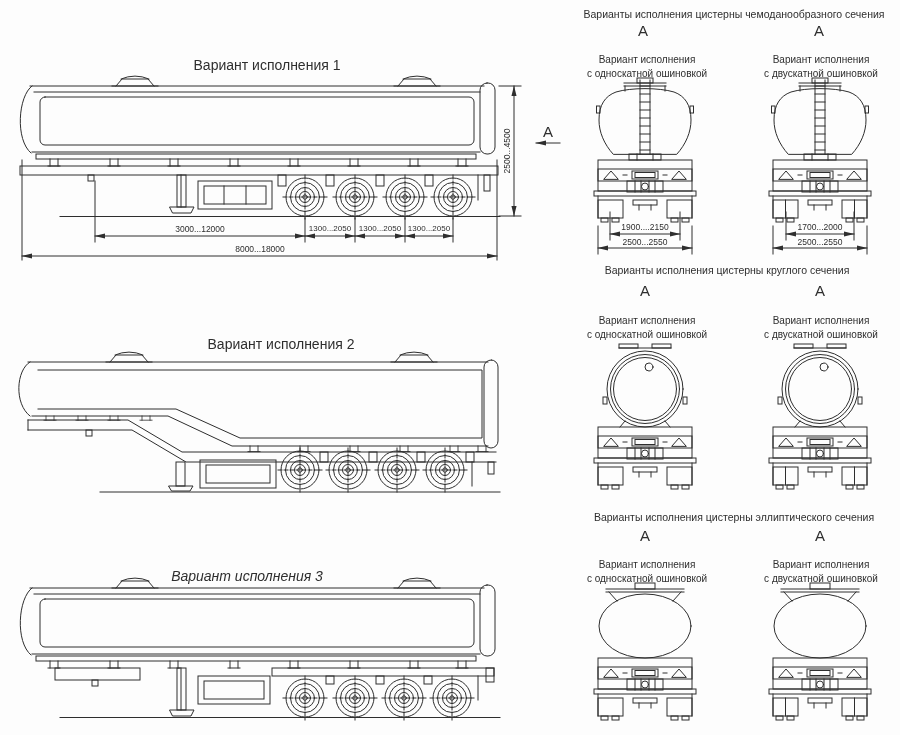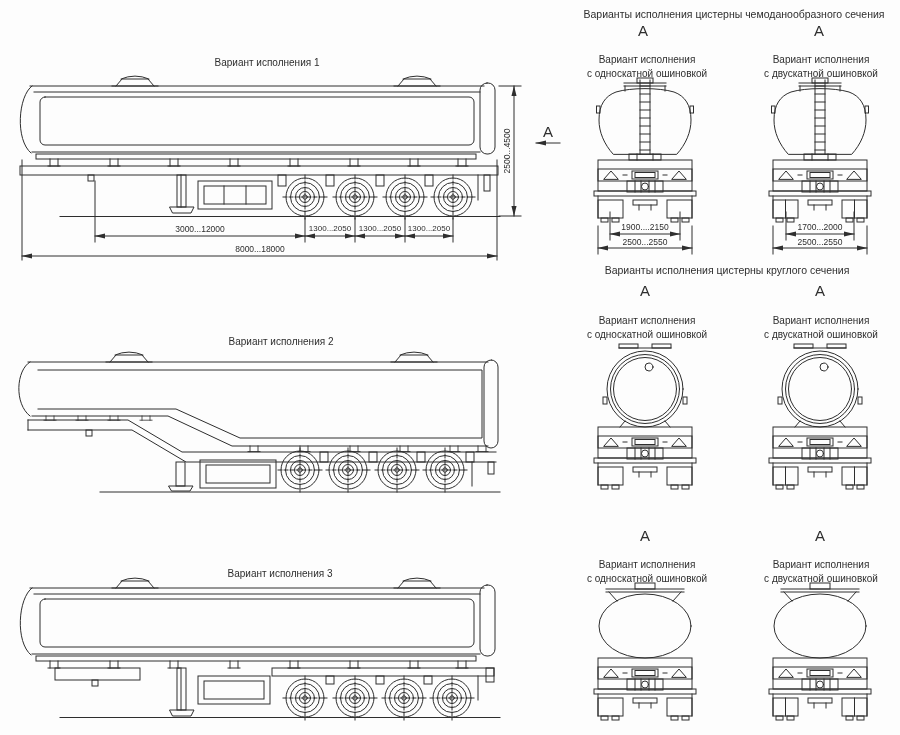--- a/index.html
+++ b/index.html
@@ -3,21 +3,21 @@
 <meta charset="utf-8">
 <style>
   html,body{margin:0;padding:0;}
   body{width:900px;height:735px;background:#fdfdfd;overflow:hidden;}
   #sheet{position:relative;width:900px;height:735px;background:#fdfdfd;font-family:"Liberation Sans",sans-serif;}
   svg{position:absolute;left:0;top:0;}
   .lineart{fill:none;stroke:#2e2e2e;stroke-width:1;stroke-linecap:square;}
   .dimtxt{fill:#2e2e2e;stroke:none;font-family:"Liberation Sans",sans-serif;font-size:8.5px;text-anchor:middle;}
   .dimtxt.sm{font-size:8px;}
   .lbl{position:absolute;transform:translateX(-50%);white-space:nowrap;color:#2e2e2e;}
-  .ttl{font-size:10px;}
+  .ttl{font-size:14px;}
   .hdr{font-size:10.5px;}
   .cap{font-size:10px;margin-top:12px;}
   .a-lbl{font-size:15px;}
 </style>
 </head>
 <body>
 
 <div id="sheet">
 
 <svg width="900" height="735" viewBox="0 0 900 735">
@@ -318,39 +318,40 @@
         <use href="#chassis-s"></use>
   </g>
   <g transform="translate(820,658)">
     <use href="#tank-ellipse"></use>
         <use href="#chassis-d"></use>
   </g>
 </svg>
 
   <div class="lbl ttl" style="left:267px;top:57px;">Вариант исполнения 1</div>
   <div class="lbl ttl" style="left:268px;top:336px;margin-left:13px;">Вариант исполнения 2</div>
-  <div class="lbl ttl" style="left:280px;top:568px;">Вариант исполнения 3</div>
+  <div class="lbl ttl" style="left:247px;top:568px;font-style:italic;">Вариант исполнения 3</div>
   <div class="lbl a-lbl" style="left:548px;top:123px;">А</div>
 
   <div class="lbl hdr" style="left:734px;top:8px;">Варианты исполнения цистерны чемоданообразного сечения</div>
   <div class="lbl a-lbl" style="left:643px;top:22px;">А</div>
   <div class="lbl a-lbl" style="left:819px;top:22px;">А</div>
   <div class="lbl cap" style="left:647px;top:42px;">Вариант исполнения</div>
   <div class="lbl cap" style="left:647px;top:56px;">с односкатной ошиновкой</div>
   <div class="lbl cap" style="left:821px;top:42px;">Вариант исполнения</div>
   <div class="lbl cap" style="left:821px;top:56px;">с двускатной ошиновкой</div>
 
   <div class="lbl hdr" style="left:727px;top:264px;">Варианты исполнения цистерны круглого сечения</div>
   <div class="lbl a-lbl" style="left:645px;top:282px;">А</div>
   <div class="lbl a-lbl" style="left:820px;top:282px;">А</div>
   <div class="lbl cap" style="left:647px;top:303px;">Вариант исполнения</div>
   <div class="lbl cap" style="left:647px;top:317px;">с односкатной ошиновкой</div>
   <div class="lbl cap" style="left:821px;top:303px;">Вариант исполнения</div>
   <div class="lbl cap" style="left:821px;top:317px;">с двускатной ошиновкой</div>
 
+  <div class="lbl hdr" style="left:734px;top:511px;">Варианты исполнения цистерны эллиптического сечения</div>
   <div class="lbl a-lbl" style="left:645px;top:527px;">А</div>
   <div class="lbl a-lbl" style="left:820px;top:527px;">А</div>
   <div class="lbl cap" style="left:647px;top:547px;">Вариант исполнения</div>
   <div class="lbl cap" style="left:647px;top:561px;">с односкатной ошиновкой</div>
   <div class="lbl cap" style="left:821px;top:547px;">Вариант исполнения</div>
   <div class="lbl cap" style="left:821px;top:561px;">с двускатной ошиновкой</div>
 
 </div>
 
 </body></html>

